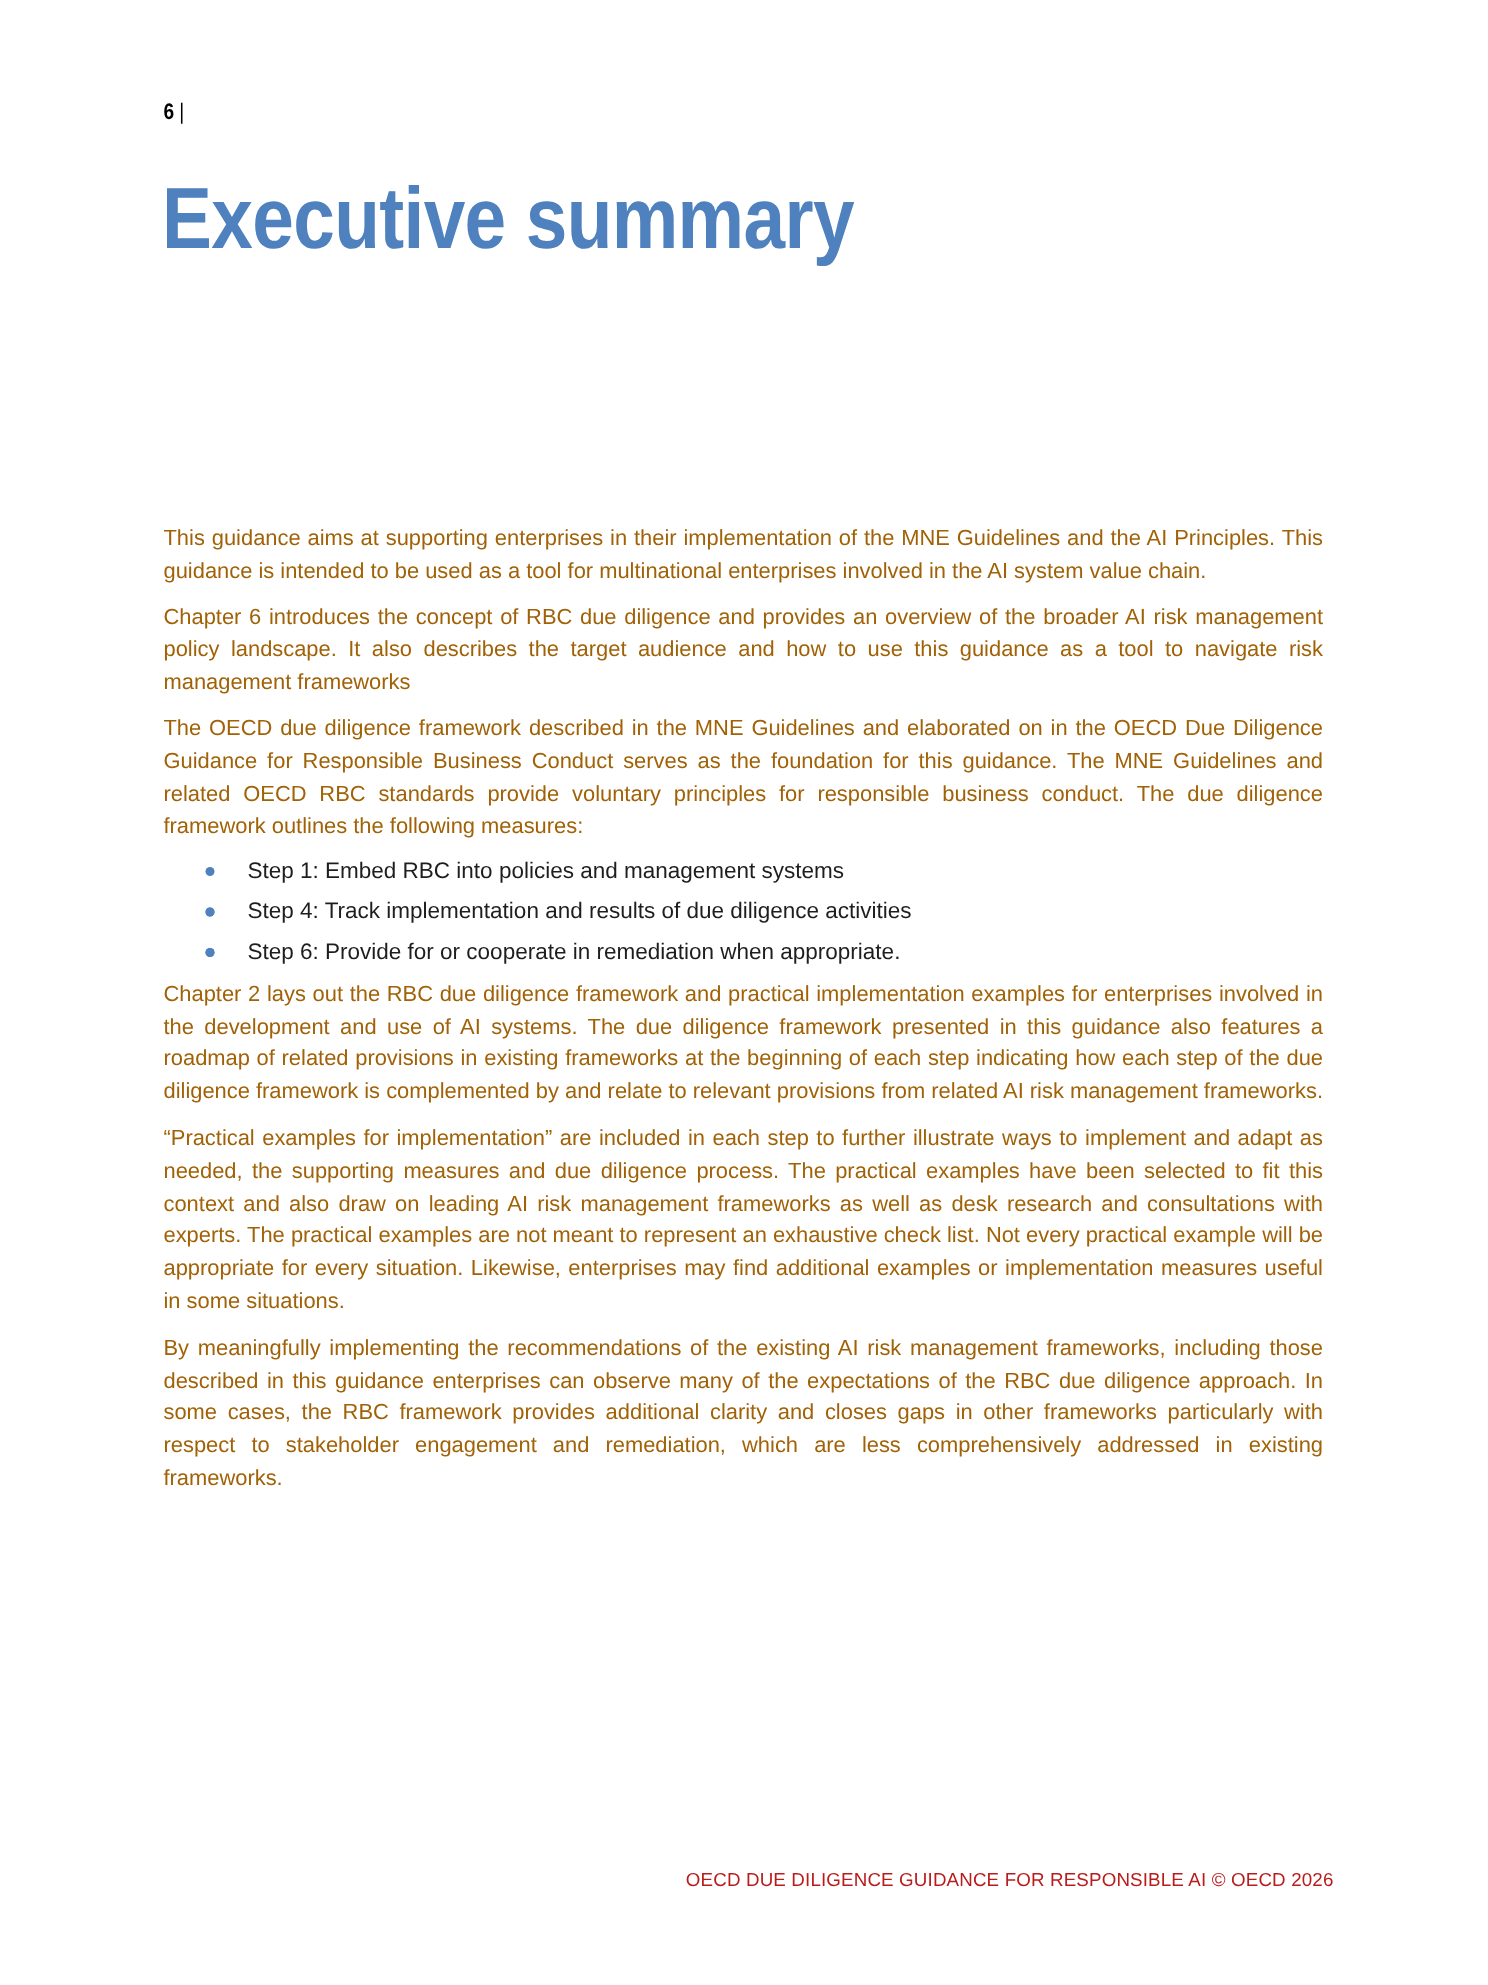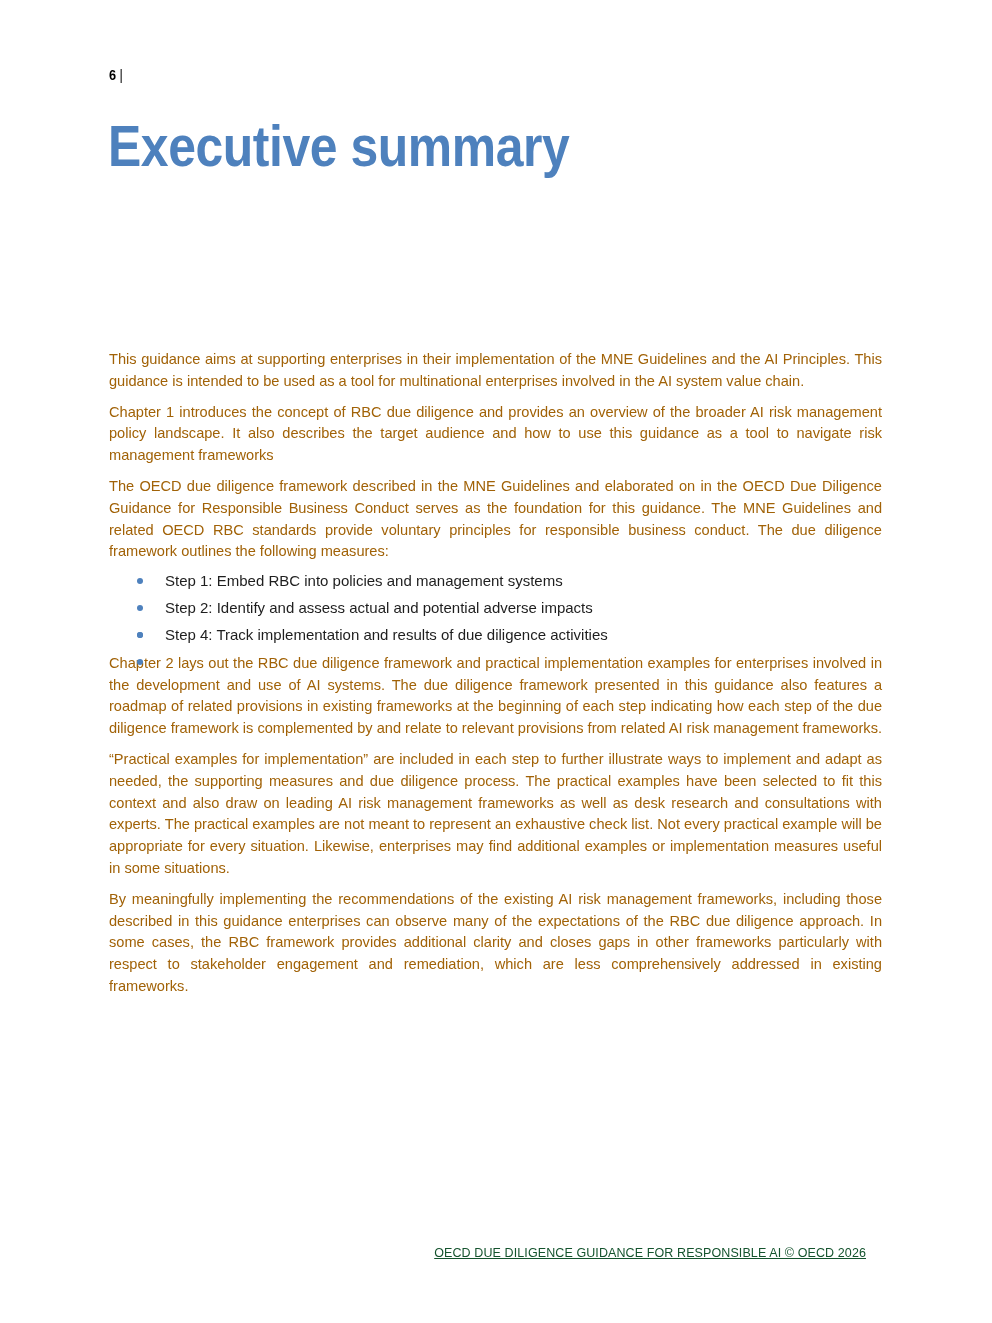--- a/index.html
+++ b/index.html
@@ -12,42 +12,42 @@
            color: #4e81bd; letter-spacing: -0.5px; transform: scaleX(0.86); transform-origin: left top;
            white-space: nowrap; }
   .body { position: absolute; left: 109px; top: 349px; width: 773px; }
   .para { margin: 0 0 9px 0; font-size: 14.6px; line-height: 21.8px; text-align: justify;
           color: #a16207; }
   .steps { list-style: none; margin: 0 0 0 0; padding: 0; }
   .step { position: relative; padding-left: 56px; font-size: 15px; line-height: 18px; margin-bottom: 8.9px;
           color: #1e1e1e; }
   .step .bullet { position: absolute; left: 28px; top: 6px; width: 6px; height: 6px; border-radius: 50%;
                   background: #4e81bd; }
-  .footer { position: absolute; right: 126px; top: 1246px; font-size: 12.5px; color: #14532d; letter-spacing: 0.1px; text-decoration: underline; }
+  .footer { position: absolute; right: 103px; top: 1246px; font-size: 12.5px; color: #b91c1c; letter-spacing: 0.1px; }
 </style>
 </head>
 <body>
 
 <div class="page-num">
   <span>6</span><span class="bar">|</span>
 </div>
 
 <h1 class="title">Executive summary</h1>
 
 <div class="body">
   <p class="para">This guidance aims at supporting enterprises in their implementation of the MNE Guidelines and the AI Principles. This guidance is intended to be used as a tool for multinational enterprises involved in the AI system value chain.</p>
-  <p class="para">Chapter 1 introduces the concept of RBC due diligence and provides an overview of the broader AI risk management policy landscape. It also describes the target audience and how to use this guidance as a tool to navigate risk management frameworks</p>
+  <p class="para">Chapter 6 introduces the concept of RBC due diligence and provides an overview of the broader AI risk management policy landscape. It also describes the target audience and how to use this guidance as a tool to navigate risk management frameworks</p>
   <p class="para">The OECD due diligence framework described in the MNE Guidelines and elaborated on in the OECD Due Diligence Guidance for Responsible Business Conduct serves as the foundation for this guidance. The MNE Guidelines and related OECD RBC standards provide voluntary principles for responsible business conduct. The due diligence framework outlines the following measures:</p>
 
   <ul class="steps">
     <li class="step"><span class="bullet"></span><span>Step 1: Embed RBC into policies and management systems</span></li>
-    <li class="step"><span class="bullet"></span><span>Step 2: Identify and assess actual and potential adverse impacts</span></li>
     <li class="step"><span class="bullet"></span></li>
     <li class="step"><span class="bullet"></span><span>Step 4: Track implementation and results of due diligence activities</span></li>
     <li class="step"><span class="bullet"></span></li>
+    <li class="step"><span class="bullet"></span><span>Step 6: Provide for or cooperate in remediation when appropriate.</span></li>
   </ul>
 
   <p class="para">Chapter 2 lays out the RBC due diligence framework and practical implementation examples for enterprises involved in the development and use of AI systems. The due diligence framework presented in this guidance also features a roadmap of related provisions in existing frameworks at the beginning of each step indicating how each step of the due diligence framework is complemented by and relate to relevant provisions from related AI risk management frameworks.</p>
   <p class="para">“Practical examples for implementation” are included in each step to further illustrate ways to implement and adapt as needed, the supporting measures and due diligence process. The practical examples have been selected to fit this context and also draw on leading AI risk management frameworks as well as desk research and consultations with experts. The practical examples are not meant to represent an exhaustive check list. Not every practical example will be appropriate for every situation. Likewise, enterprises may find additional examples or implementation measures useful in some situations.</p>
   <p class="para">By meaningfully implementing the recommendations of the existing AI risk management frameworks, including those described in this guidance enterprises can observe many of the expectations of the RBC due diligence approach. In some cases, the RBC framework provides additional clarity and closes gaps in other frameworks particularly with respect to stakeholder engagement and remediation, which are less comprehensively addressed in existing frameworks.</p>
 </div>
 
 <div class="footer">OECD DUE DILIGENCE GUIDANCE FOR RESPONSIBLE AI © OECD 2026</div>
 
 </body></html>

